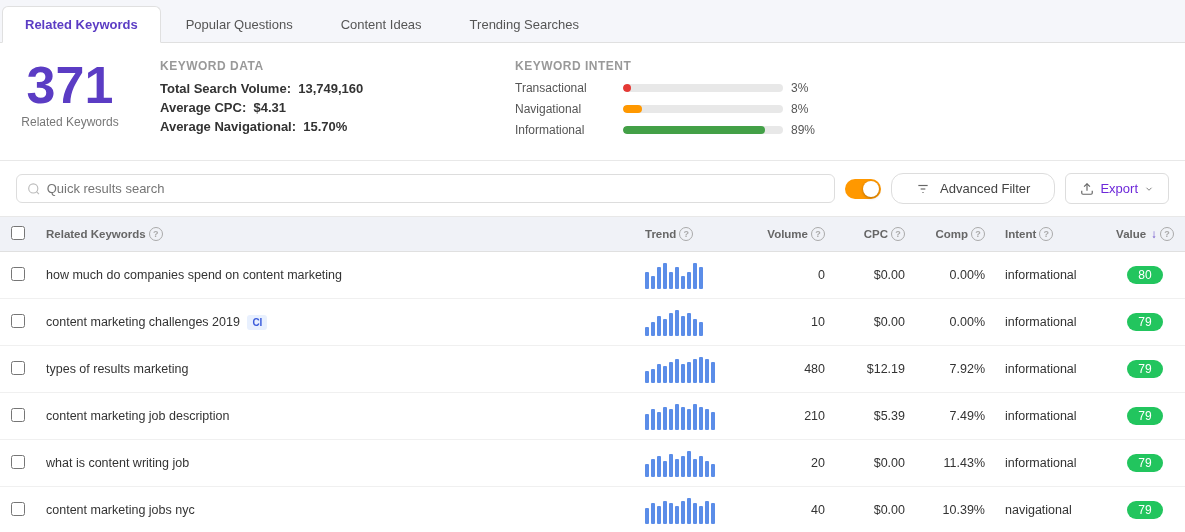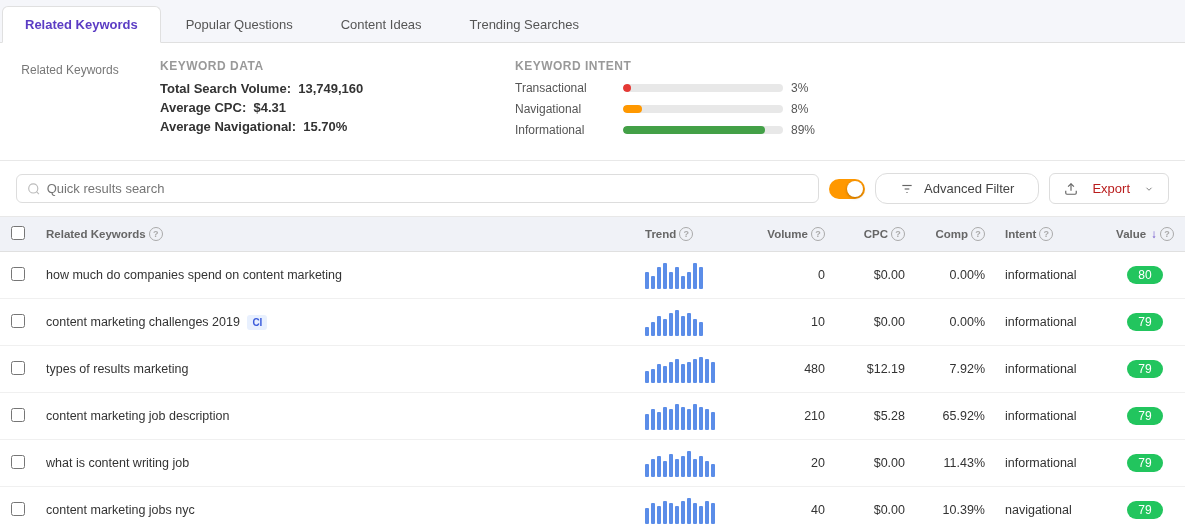--- a/index.html
+++ b/index.html
@@ -37,21 +37,21 @@
     
     .toolbar { display: flex; align-items: center; padding: 12px 16px; border-bottom: 1px solid #e8e8e8; gap: 10px; background: #fff; }
     .search-wrap { display: flex; align-items: center; flex: 1; border: 1px solid #ddd; border-radius: 6px; padding: 6px 10px; gap: 6px; }
     .search-wrap input { border: none; outline: none; font-size: 13px; color: #999; width: 100%; }
 
     .toggle-wrap { display: flex; align-items: center; gap: 4px; }
     .toggle { width: 36px; height: 20px; background: #ff9800; border-radius: 10px; position: relative; cursor: pointer; }
     .toggle-knob { width: 16px; height: 16px; background: #fff; border-radius: 50%; position: absolute; top: 2px; right: 2px; box-shadow: 0 1px 3px rgba(0,0,0,0.3); }
 
     .adv-filter-btn { display: flex; align-items: center; gap: 10px; padding: 7px 24px; border: 1px solid #ddd; border-radius: 12px; cursor: pointer; font-size: 13px; color: #444; background: #fff; }
-    .export-btn { display: flex; align-items: center; gap: 14px; padding: 7px 14px; border: 1px solid #ddd; border-radius: 6px; cursor: pointer; font-size: 13px; color: #b91c1c; background: #fff; }
+    .export-btn { display: flex; align-items: center; gap: 6px; padding: 7px 14px; border: 1px solid #ddd; border-radius: 6px; cursor: pointer; font-size: 13px; color: #6d28d9; background: #fff; }
     .add-collection-btn { display: flex; align-items: center; gap: 6px; padding: 7px 18px; border: none; border-radius: 6px; cursor: pointer; font-size: 13px; color: #fff; background: #7c3aed; }
 
     
     .table-wrap { overflow-x: auto; }
     table { width: 100%; border-collapse: collapse; }
     thead tr { background: #f0f2f7; }
     th { padding: 9px 10px; text-align: left; font-size: 11.5px; color: #666; font-weight: 600; white-space: nowrap; border-bottom: 1px solid #e0e0e0; }
     td { padding: 9px 10px; border-bottom: 1px solid #f0f0f0; font-size: 12.5px; color: #333; vertical-align: middle; }
 
     .col-check { width: 36px; text-align: center; }
@@ -87,20 +87,21 @@
 
   <div class="tabs">
     <div class="tab active">Related Keywords</div>
     <div class="tab">Popular Questions</div>
     <div class="tab">Content Ideas</div>
     <div class="tab">Trending Searches</div>
   </div>
 
   <div class="stats-area">
     <div class="big-number">
+      <div class="count">371</div>
       <div class="label">Related Keywords</div>
     </div>
     <div class="keyword-data">
       <h4>Keyword Data</h4>
       <div class="kd-row">
         <span>Total Search Volume:</span>
         &nbsp;<span>13,749,160</span>
       </div>
       <div class="kd-row">
         <span>Average CPC:</span>
@@ -308,22 +309,22 @@
                 <div class="mini-bar" style="height: 26px;"></div>
                 <div class="mini-bar" style="height: 23px;"></div>
                 <div class="mini-bar" style="height: 21px;"></div>
                 <div class="mini-bar" style="height: 26px;"></div>
                 <div class="mini-bar" style="height: 23px;"></div>
                 <div class="mini-bar" style="height: 21px;"></div>
                 <div class="mini-bar" style="height: 18px;"></div>
               </div>
             </td>
             <td class="col-volume">210</td>
-            <td class="col-cpc">$5.28</td>
-            <td class="col-comp">65.92%</td>
+            <td class="col-cpc">$5.39</td>
+            <td class="col-comp">7.49%</td>
             <td class="col-intent">informational</td>
             <td class="col-value"><span class="badge-green">79</span></td>
           </tr>
           <tr>
             <td class="col-check"><input type="checkbox" style=""></td>
             <td class="col-kw"><span class="keyword-link">what is content writing job</span></td>
             <td class="col-trend">
               <div class="mini-chart">
                 <div class="mini-bar" style="height: 13px;"></div>
                 <div class="mini-bar" style="height: 18px;"></div>

